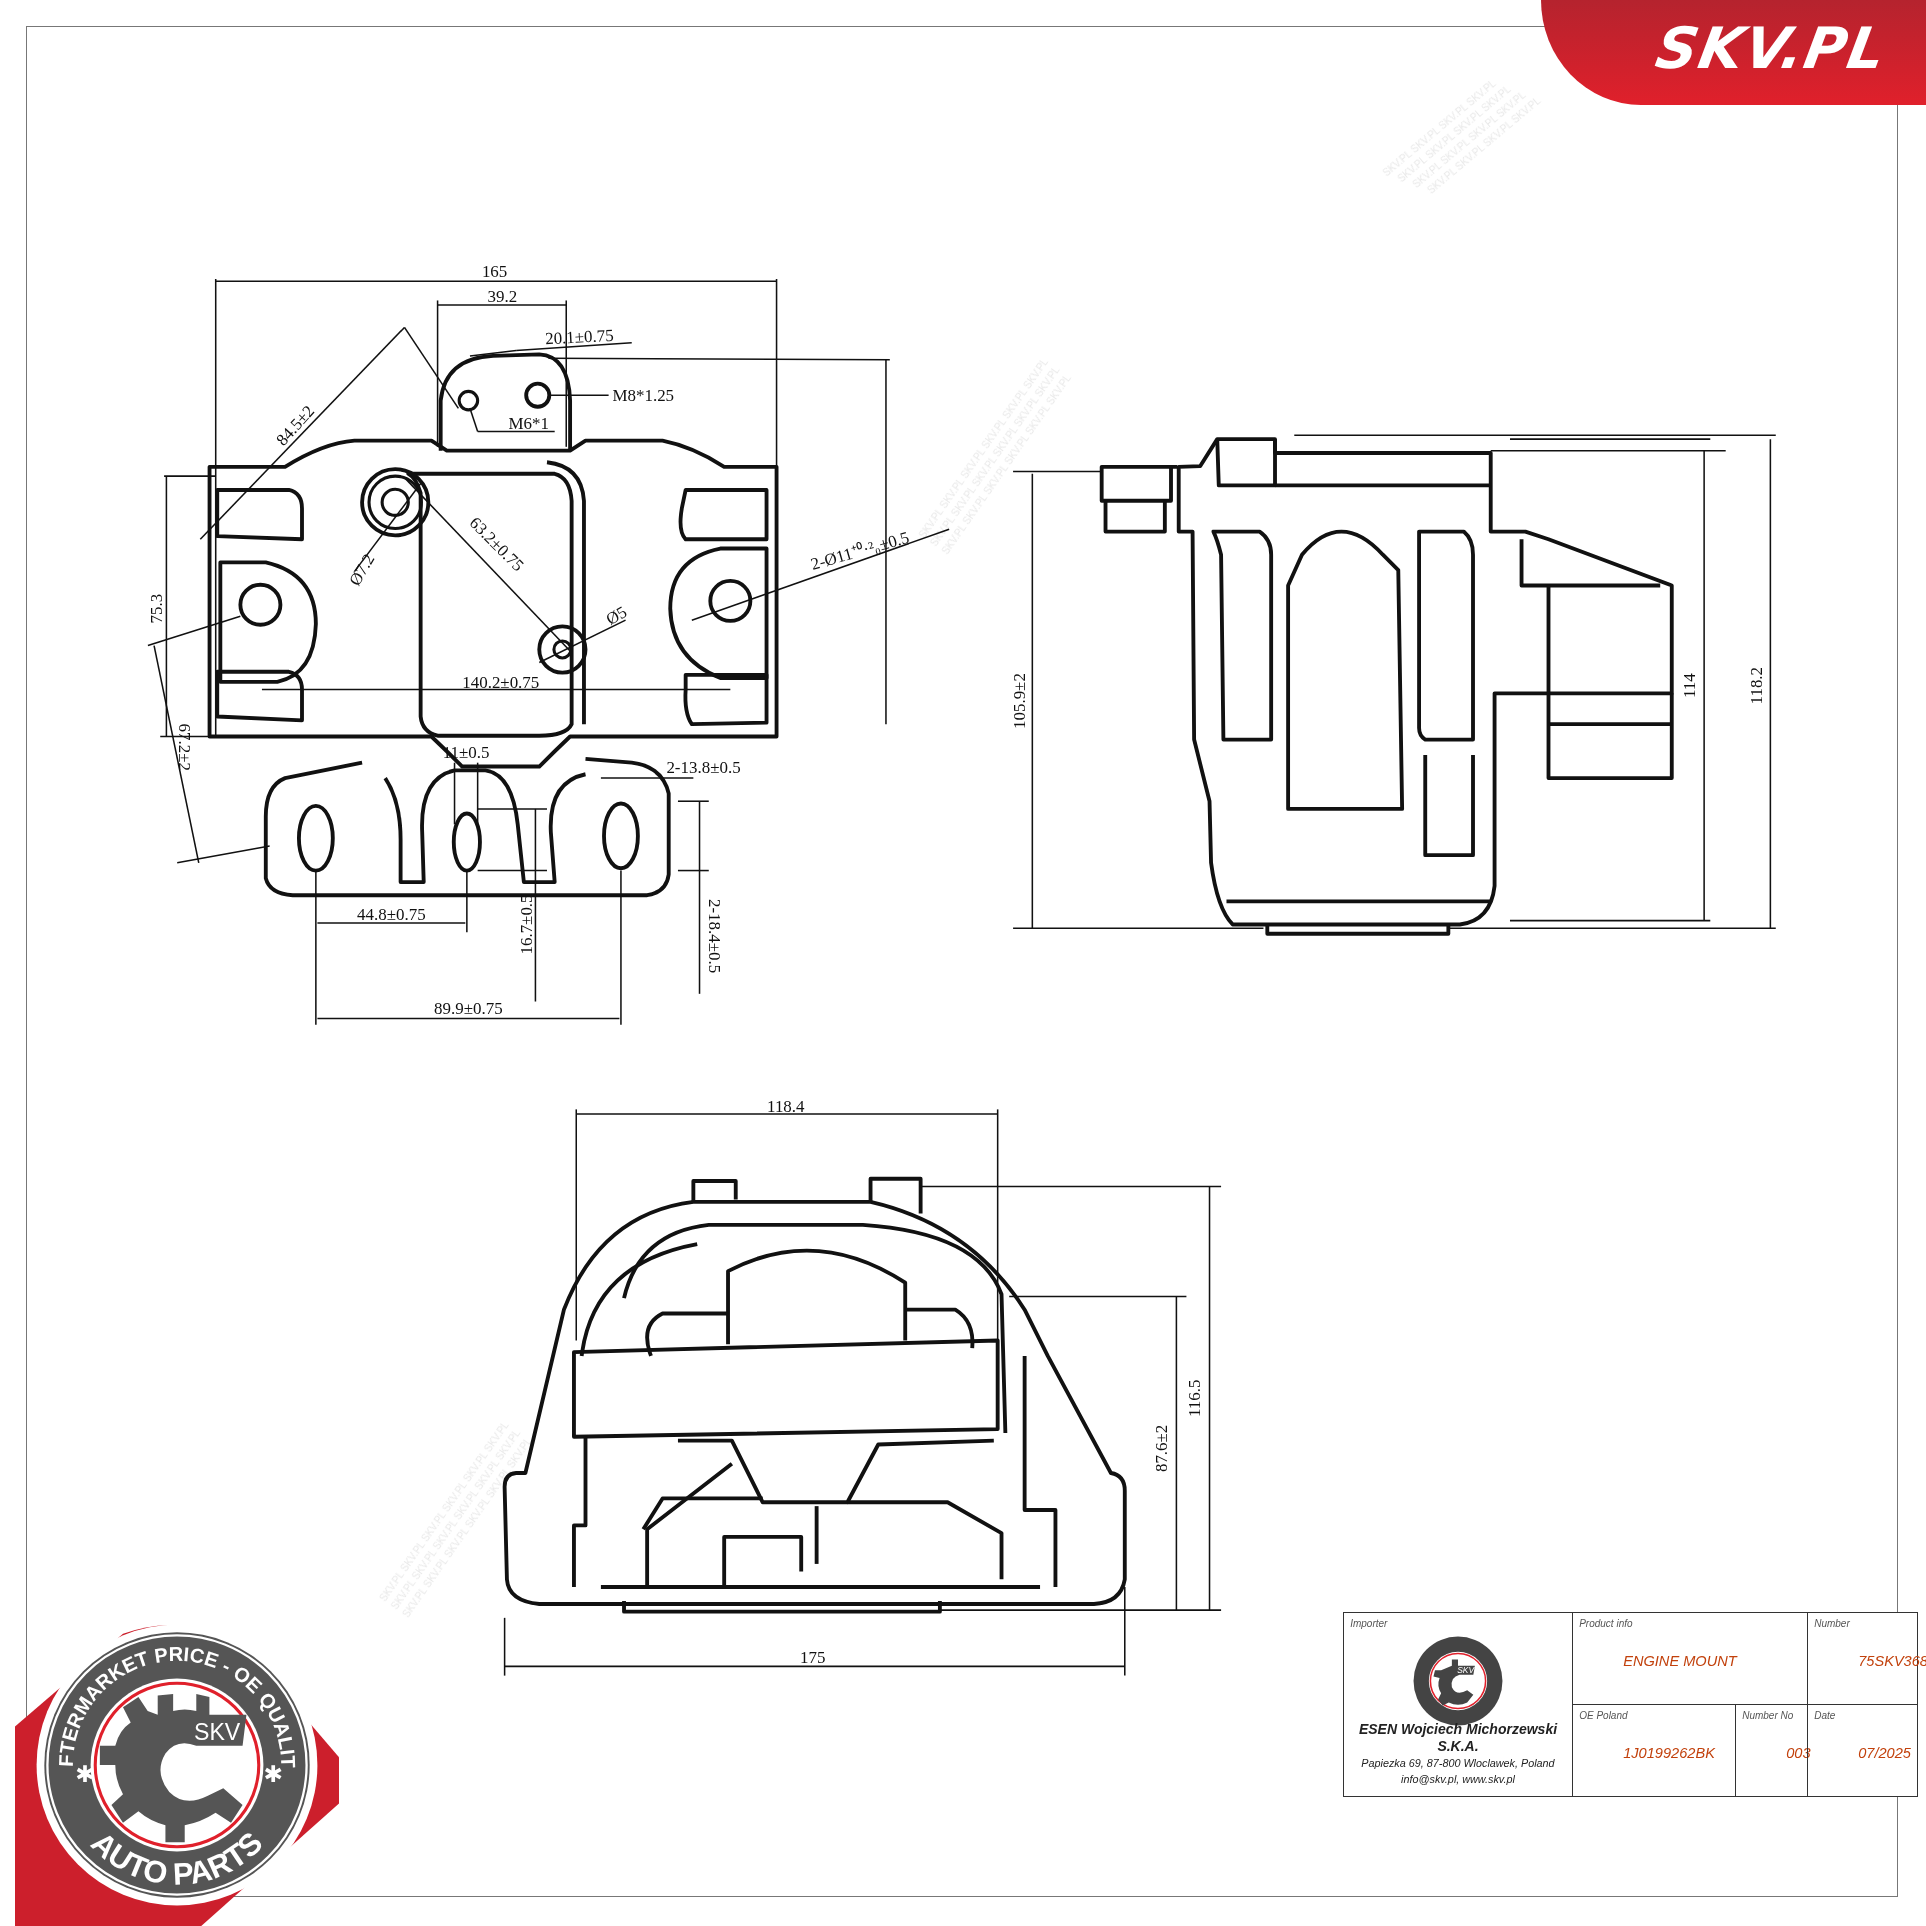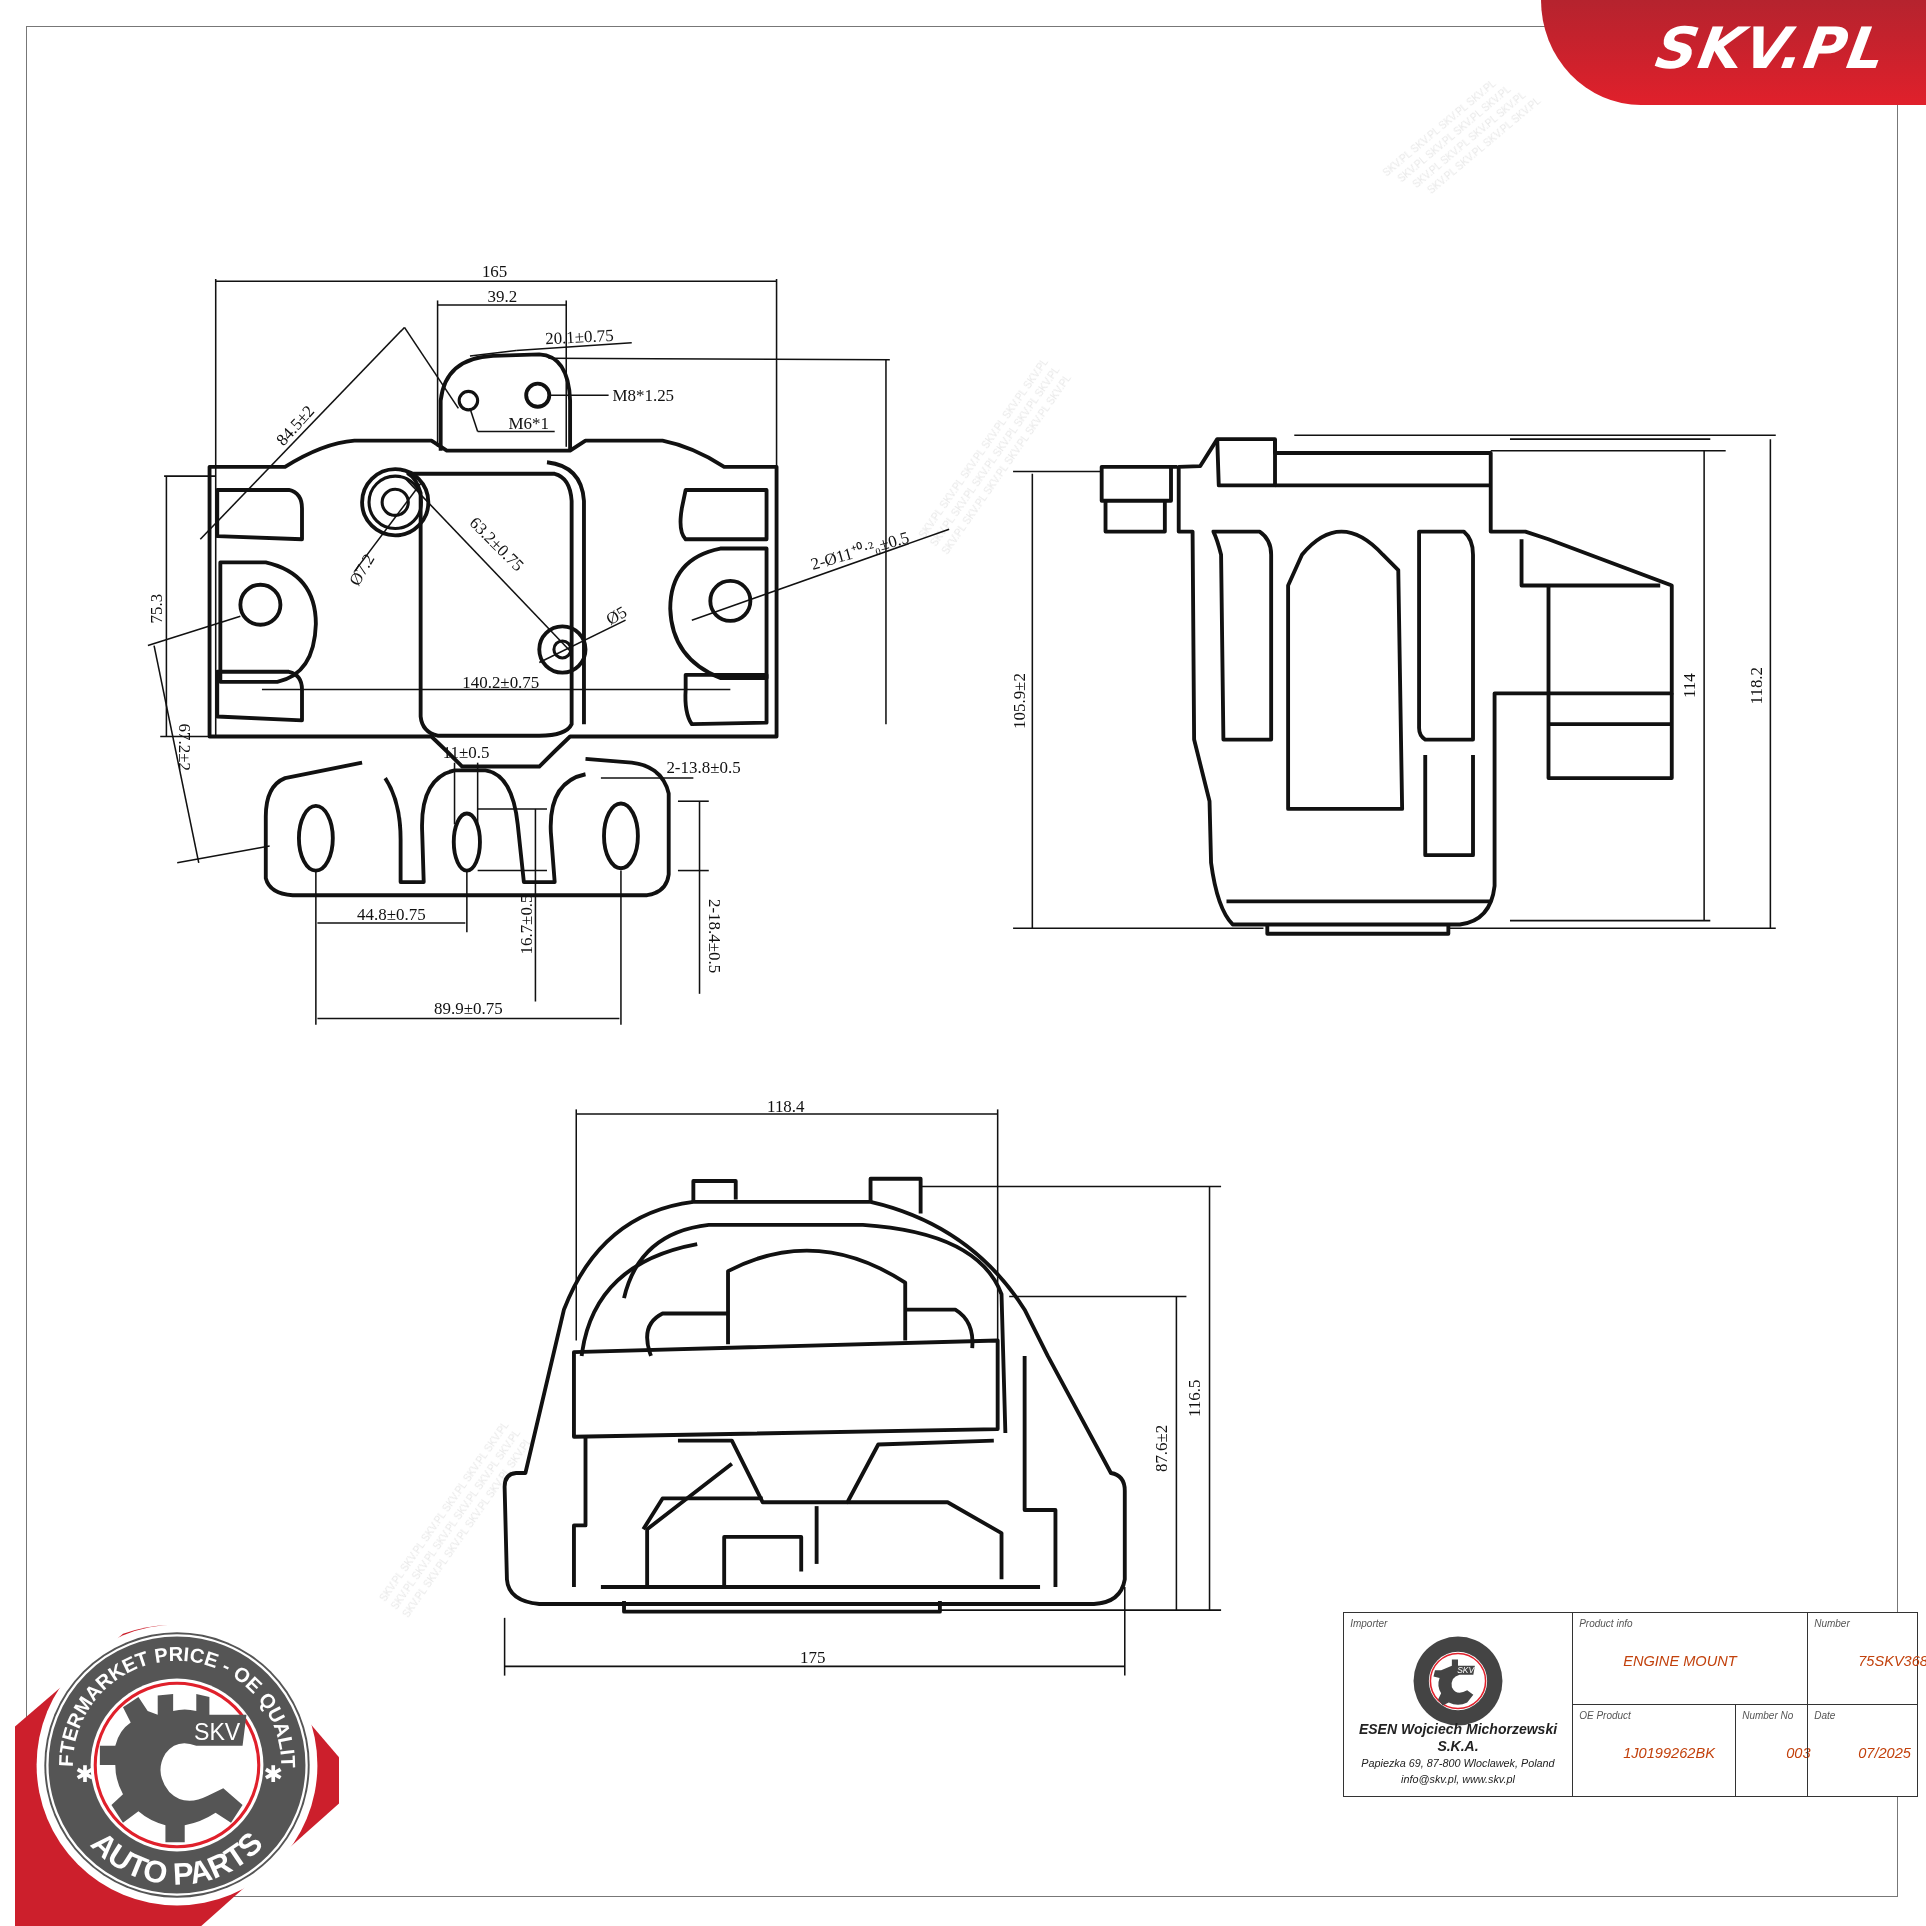--- a/index.html
+++ b/index.html
@@ -269,21 +269,21 @@
   </div>
   <div class="cell top-row product">
     <span class="lbl">Product info</span>
     <span class="val">ENGINE MOUNT</span>
   </div>
   <div class="cell top-row">
     <span class="lbl">Number</span>
     <span class="val">75SKV368</span>
   </div>
   <div class="cell">
-    <span class="lbl">OE Product</span>
+    <span class="lbl">OE Poland</span>
     <span class="val">1J0199262BK</span>
   </div>
   <div class="cell">
     <span class="lbl">Number No</span>
     <span class="val">003</span>
   </div>
   <div class="cell">
     <span class="lbl">Date</span>
     <span class="val">07/2025</span>
   </div>

